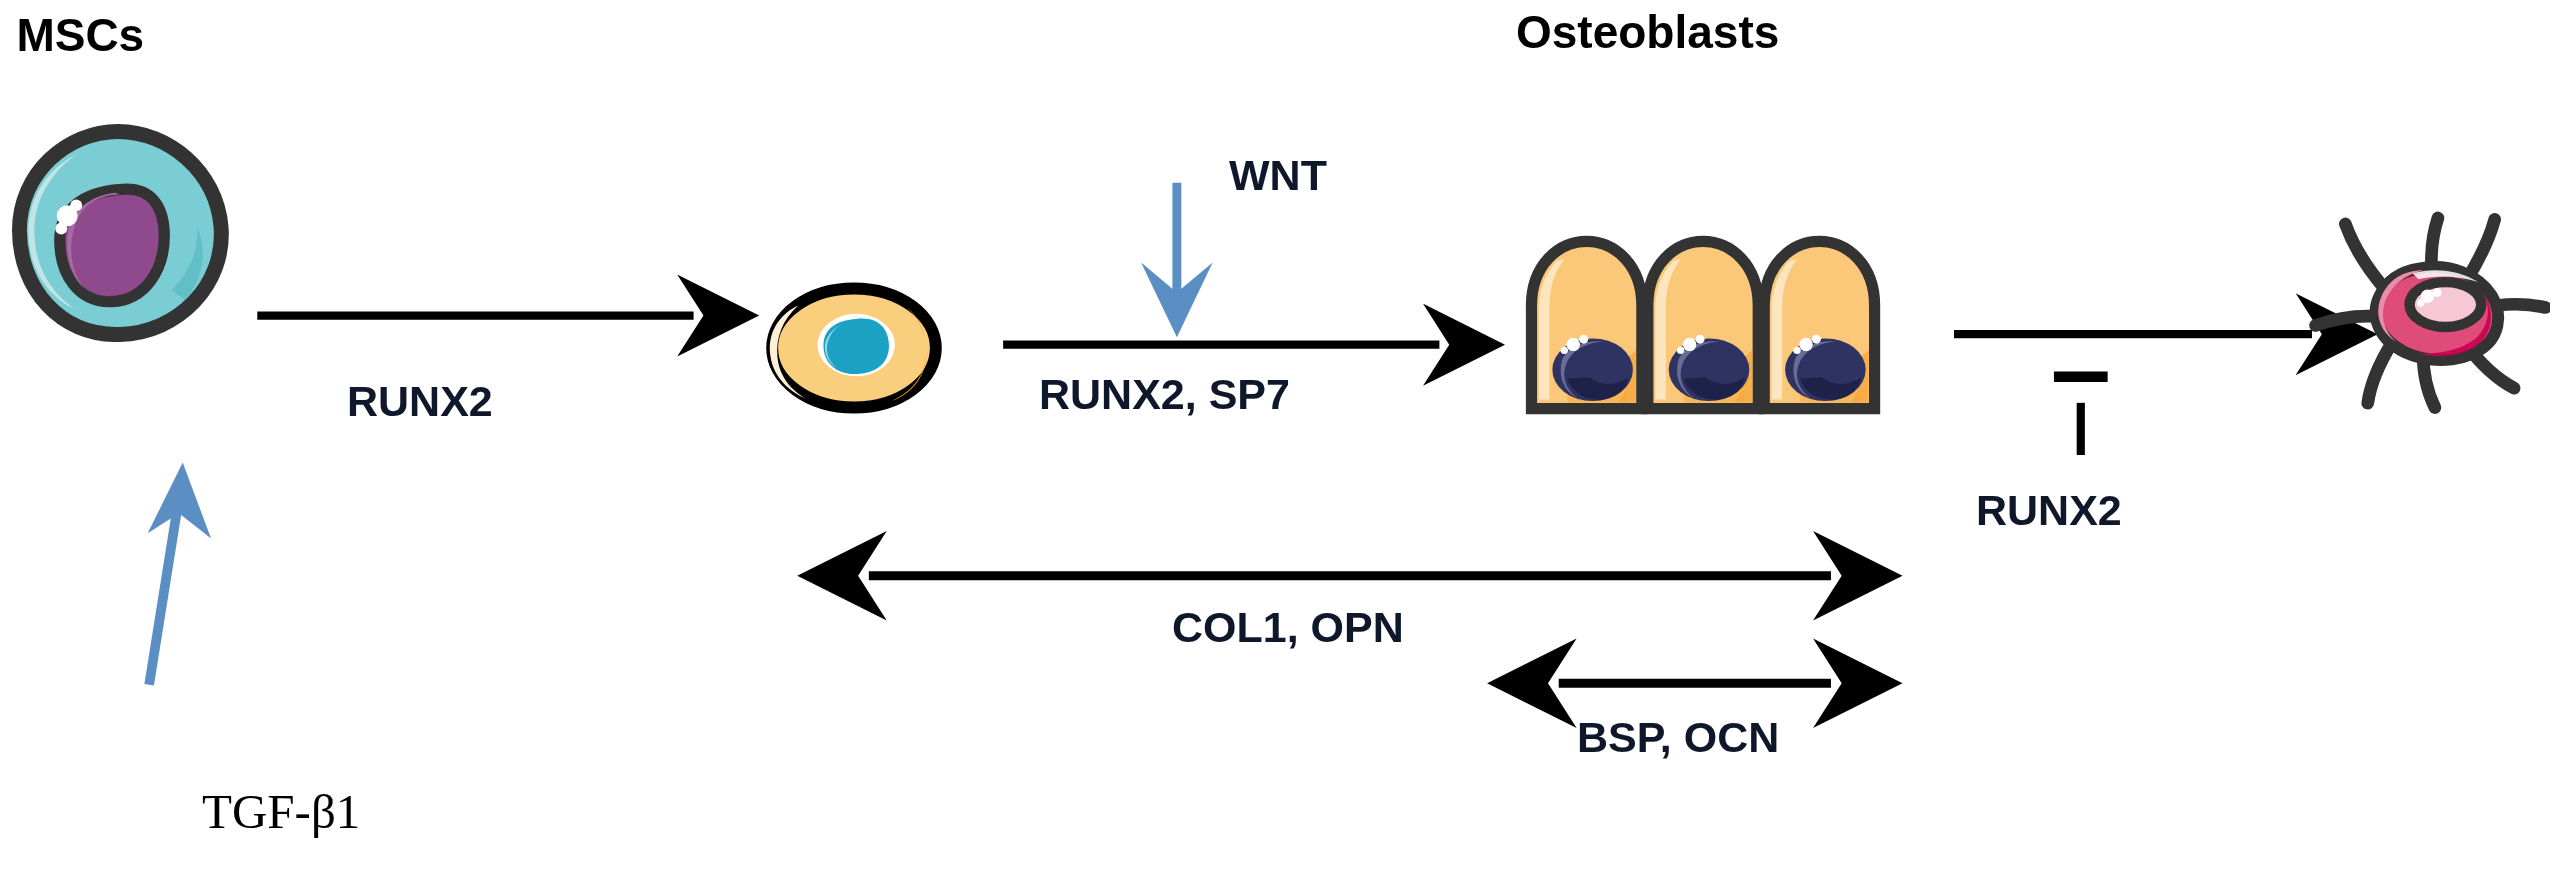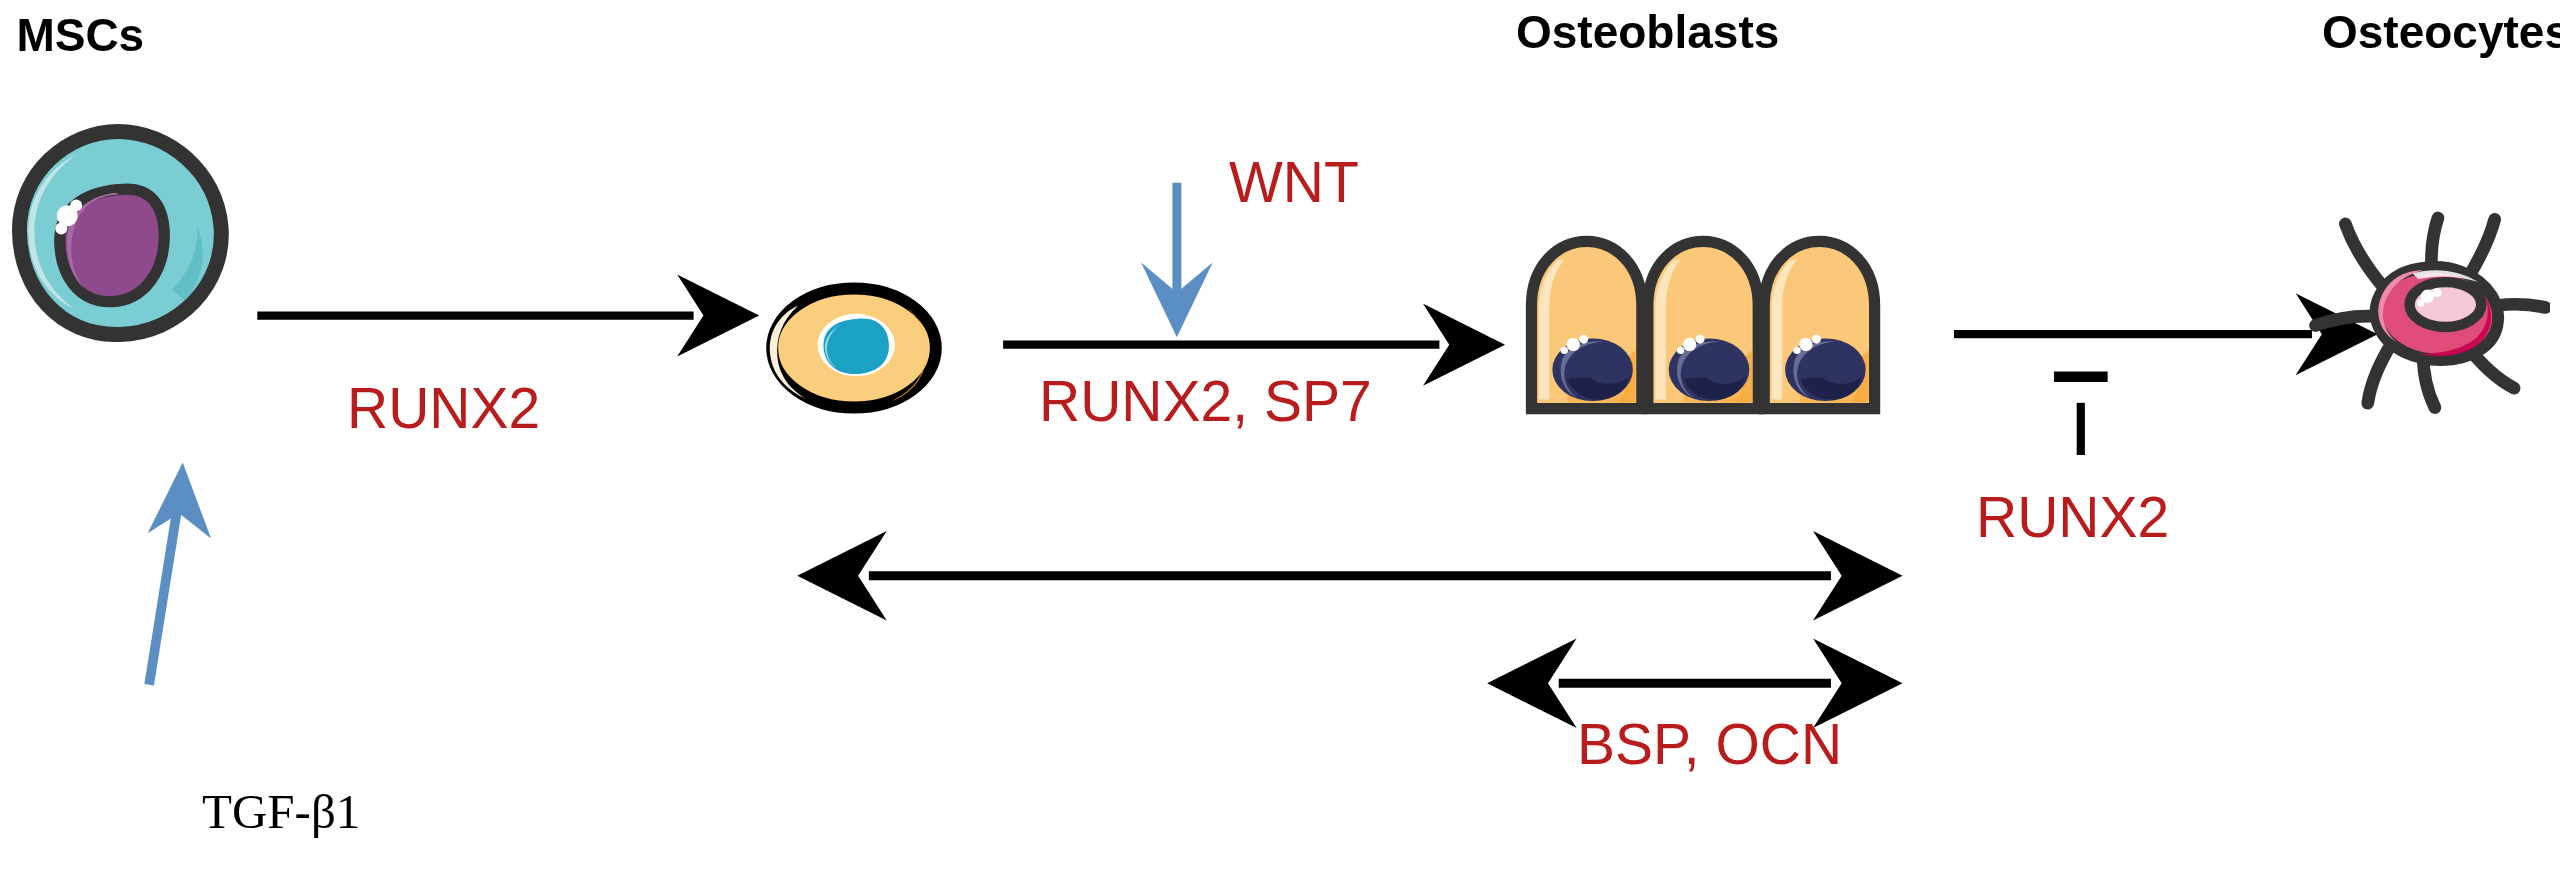--- a/index.html
+++ b/index.html
@@ -30,23 +30,23 @@
     font-family: "Liberation Sans", sans-serif;
     font-weight: bold;
     font-size: 46px;
     color: #000000;
     white-space: nowrap;
     line-height: 1;
   }
   .lbl {
     position: absolute;
     font-family: "Liberation Sans", sans-serif;
-    font-weight: normal;
-    font-size: 57px;
-    color: #b91c1c;
+    font-weight: bold;
+    font-size: 43px;
+    color: #0f172a;
     white-space: nowrap;
     line-height: 1;
   }
   .lbl-serif {
     position: absolute;
     font-family: "Liberation Serif", serif;
     font-weight: normal;
     font-size: 49px;
     color: #000000;
     white-space: nowrap;
@@ -209,29 +209,29 @@
     <circle cx="176" cy="133" r="9" fill="#ffffff"></circle>
     <circle cx="189" cy="128" r="6" fill="#ffffff"></circle>
     <circle cx="167" cy="142" r="5" fill="#ffffff"></circle>
   </svg>
 
   <div class="hdr" style="left:16.4px; top:12px;">MSCs</div>
 
 
   <div class="hdr" style="left:1516px; top:9px;">Osteoblasts</div>
 
-  <div class="hdr" style="left:2322px; top:9px;">Osteocytes</div>
 
   <div class="lbl" style="left:347px; top:380px;">RUNX2</div>
 
   <div class="lbl" style="left:1039px; top:373px;text-align:center;">RUNX2, SP7</div>
 
   <div class="lbl" style="left:1976px; top:489px;">RUNX2</div>
 
   <div class="lbl" style="left:1229px; top:154px;">WNT</div>
 
   <div class="lbl-serif" style="left:188px; top:787px;margin-left:14px;">TGF-β1</div>
 
+  <div class="lbl" style="left:1172px; top:606px;">COL1, OPN</div>
 
   <div class="lbl" style="left:1577px; top:716px;">BSP, OCN</div>
 
 </div>
 
 
 </body></html>

